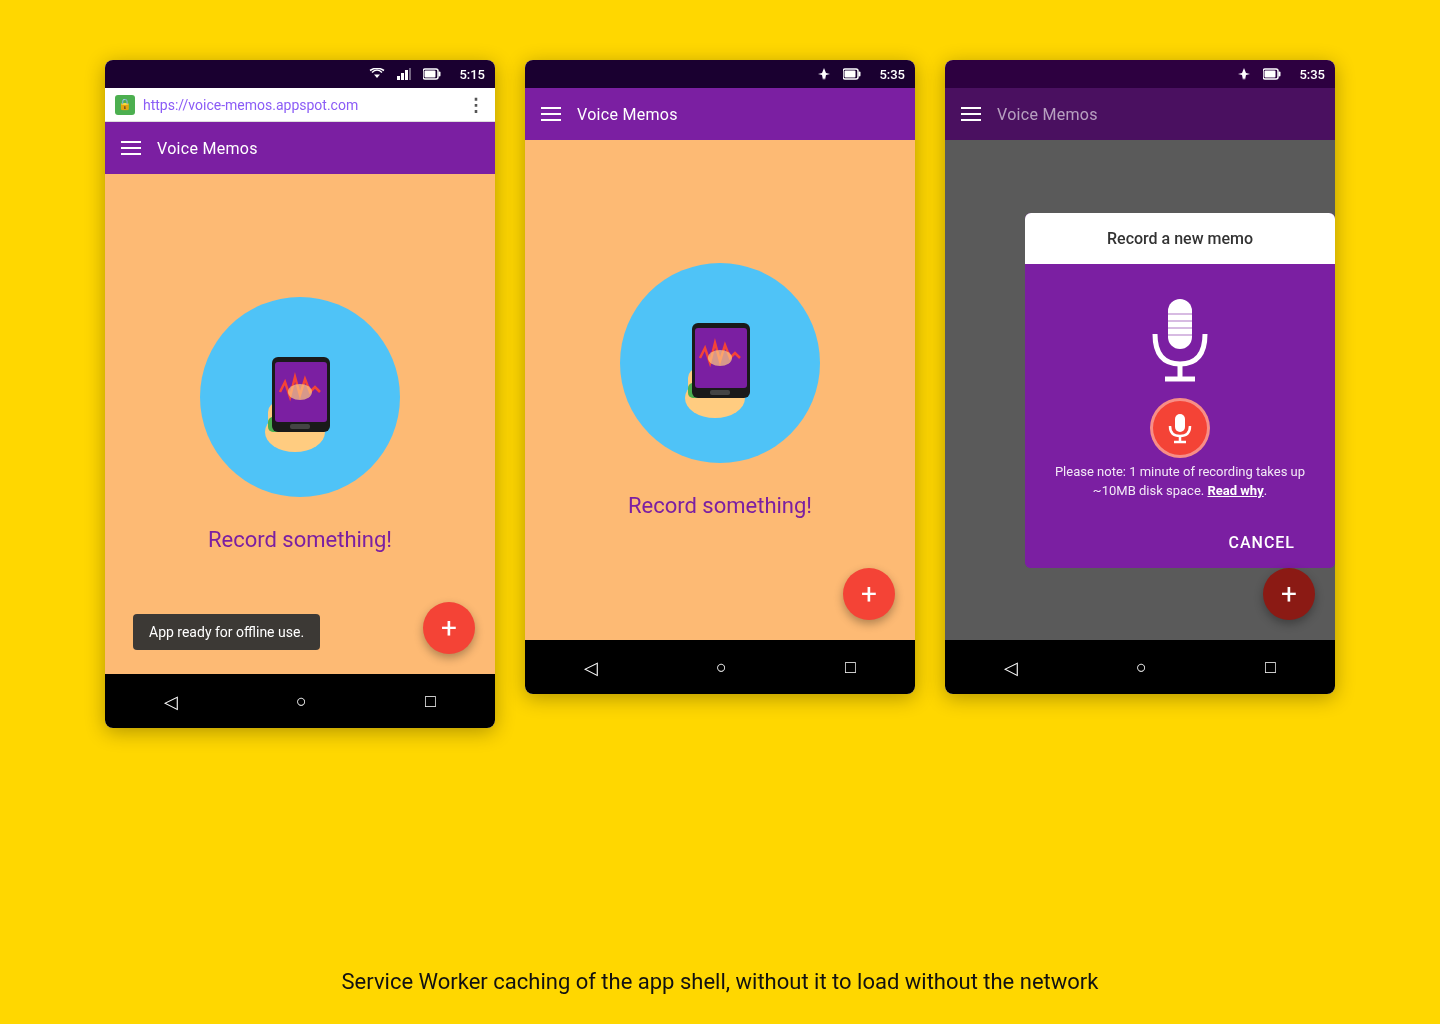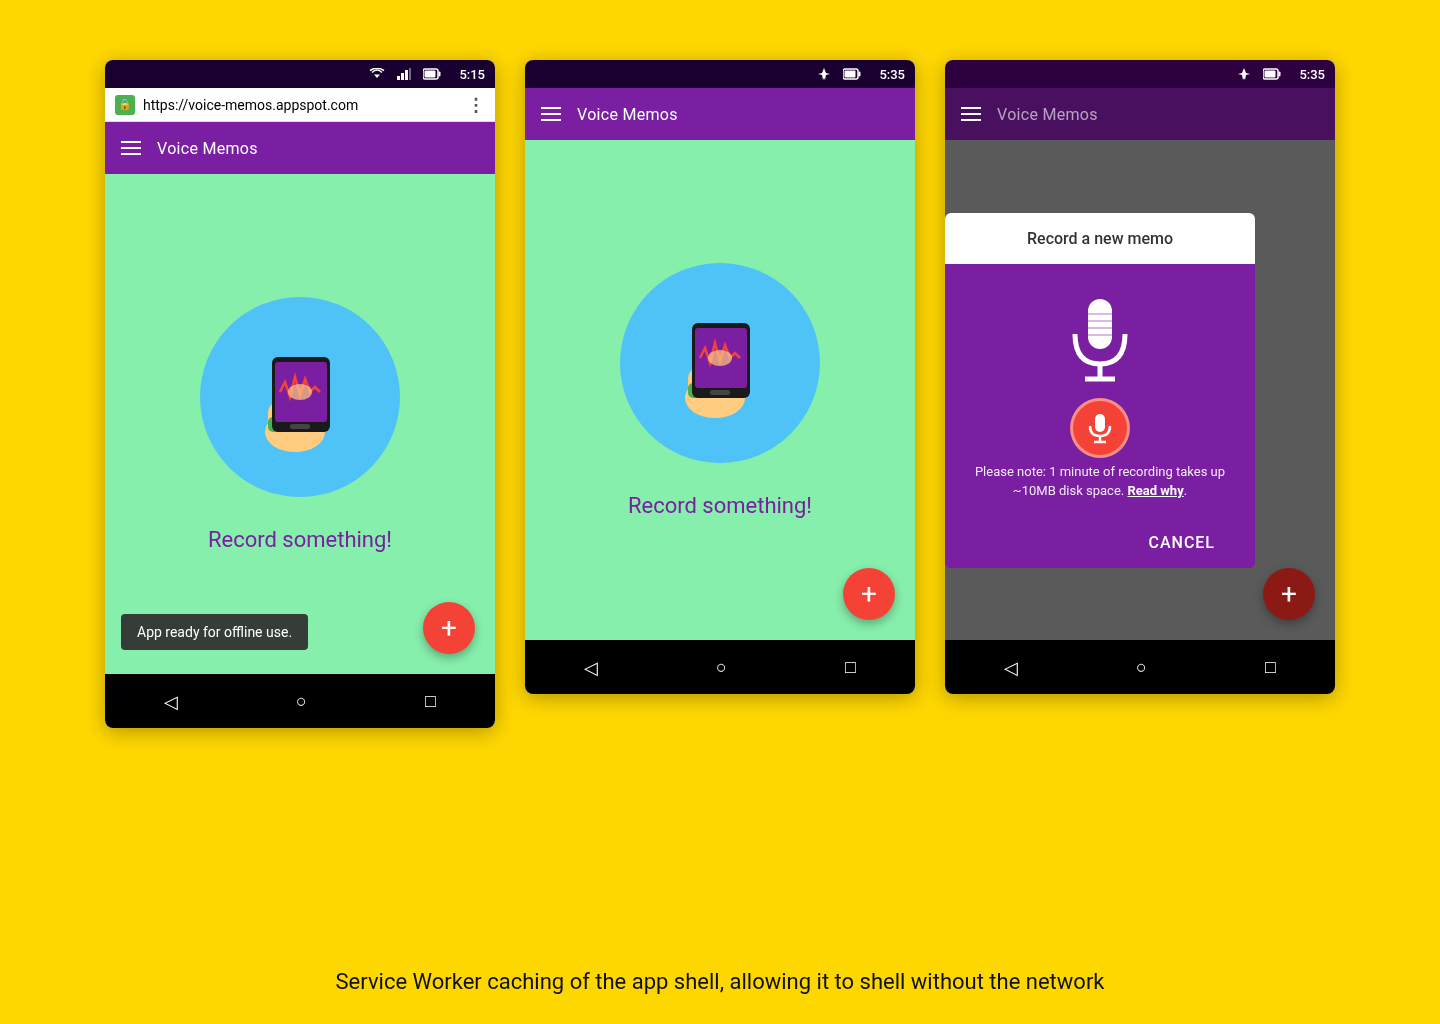--- a/index.html
+++ b/index.html
@@ -78,21 +78,21 @@
       border-radius: 3px;
       display: flex;
       align-items: center;
       justify-content: center;
       color: white;
       font-size: 11px;
     }
     .url-bar .url-text {
       flex: 1;
       font-size: 14px;
-      color: #000000;
+      color: #8b5cf6;
     }
     .url-bar .dots {
       color: #555;
       font-size: 18px;
       font-weight: bold;
     }
 
     
     .app-bar {
       background: #7B1FA2;
@@ -120,21 +120,21 @@
       font-weight: 400;
       letter-spacing: 0.3px;
     }
     .app-bar-dimmed {
       background: #4a1060;
     }
 
     
     .phone-body {
       flex: 1;
-      background: #86efac;
+      background: #fdba74;
       display: flex;
       flex-direction: column;
       align-items: center;
       justify-content: center;
       position: relative;
       min-height: 500px;
     }
 
     
     .circle-illustration {
@@ -175,21 +175,21 @@
       line-height: 1;
     }
     .fab-dimmed {
       background: #8b1a14;
     }
 
     
     .snackbar {
       position: absolute;
       bottom: 24px;
-      left: 16px;
+      left: 28px;
       background: rgba(50,50,50,0.95);
       color: white;
       padding: 10px 16px;
       border-radius: 4px;
       font-size: 14px;
       max-width: 220px;
     }
 
     
     .nav-bar {
@@ -208,21 +208,21 @@
       padding: 4px 16px;
     }
 
     
     .dialog-overlay {
       position: absolute;
       top: 0; left: 0; right: 0; bottom: 0;
       background: rgba(80,80,80,0.6);
       display: flex;
       align-items: center;
-      justify-content: flex-start;
+      justify-content: flex-end;
     }
     .dialog-box {
       background: #7B1FA2;
       border-radius: 6px;
       overflow: hidden;
       width: 310px;
     }
     .dialog-title {
       background: white;
       color: #333;
@@ -498,13 +498,13 @@
 
     <div class="nav-bar">
       <span class="nav-btn">◁</span>
       <span class="nav-btn">○</span>
       <span class="nav-btn">□</span>
     </div>
   </div>
 
 </div>
 
-<p class="caption">Service Worker caching of the app shell, allowing it to shell without the network</p>
+<p class="caption">Service Worker caching of the app shell, without it to load without the network</p>
 
 </body></html>

